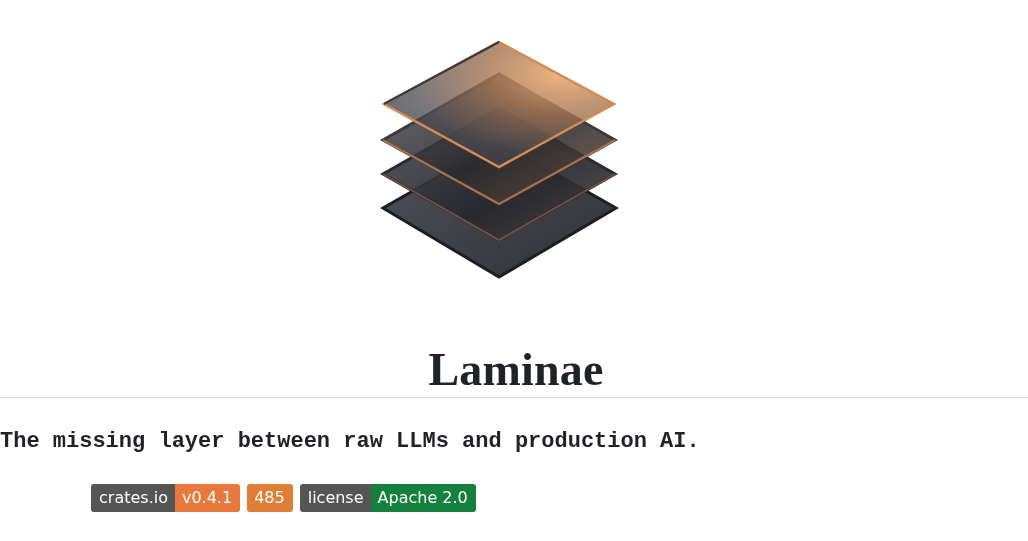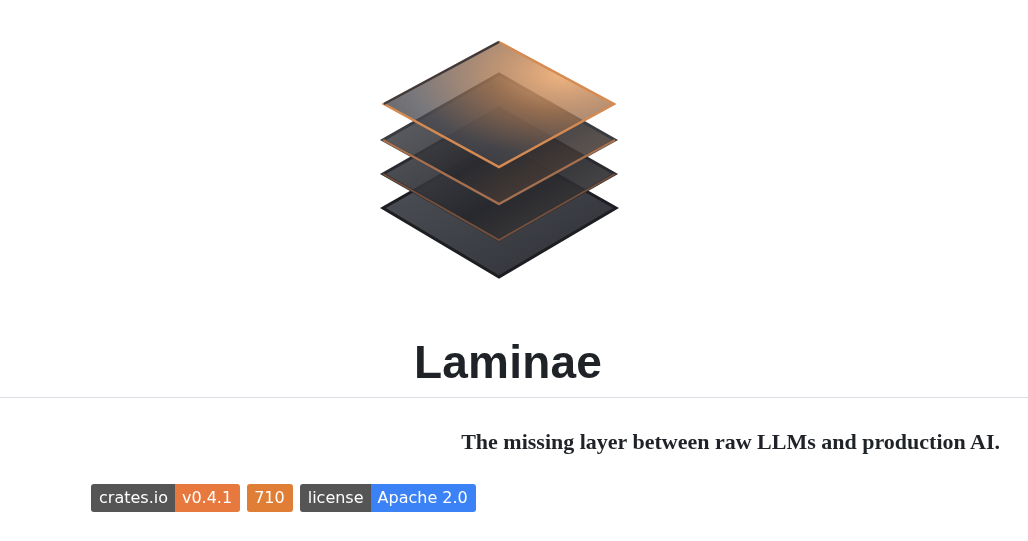--- a/index.html
+++ b/index.html
@@ -21,43 +21,43 @@
       top: 30px;
       width: 260px;
       height: 260px;
     }
     .title {
       position: absolute;
       left: 0;
       top: 322px;
       width: 1000px;
       text-align: center;
-      font-family: Liberation Sans, sans-serif;
+      font-family: Liberation Serif, serif;
       font-weight: 700;
       font-size: 46px;
       line-height: 64px;
       color: #1f2328;
-      margin: 8px;
+      margin: 16px;
       letter-spacing: 0.2px;
     }
     .divider {
       position: absolute;
       left: 0;
       top: 397px;
       width: 1028px;
       height: 0;
       border-top: 1.5px solid #d8dee4;
     }
     .tagline {
       position: absolute;
       left: 0;
       top: 425px;
       width: 1000px;
-      text-align: right;
-      font-family: Liberation Serif, serif;
+      text-align: left;
+      font-family: Liberation Mono, monospace;
       font-weight: 700;
       font-size: 22px;
       line-height: 34px;
       color: #1f2328;
       margin: 0;
     }
     .badges {
       position: absolute;
       left: 91px;
       top: 484px;
@@ -136,19 +136,19 @@
 <div class="divider"></div>
 
 <p class="tagline">The missing layer between raw LLMs and production AI.</p>
 
 <div class="badges">
   <a class="badge">
     <span class="lbl">crates.io</span>
     <span class="val" style="background:#e8793e;">v0.4.1</span>
   </a>
   <a class="badge">
-    <span class="val" style="background:#e07e35;">710</span>
+    <span class="val" style="background:#e07e35;">485</span>
   </a>
   <a class="badge">
     <span class="lbl">license</span>
-    <span class="val" style="background:#3b82f6;">Apache 2.0</span>
+    <span class="val" style="background:#15803d;">Apache 2.0</span>
   </a>
 </div>
 
 </body></html>

